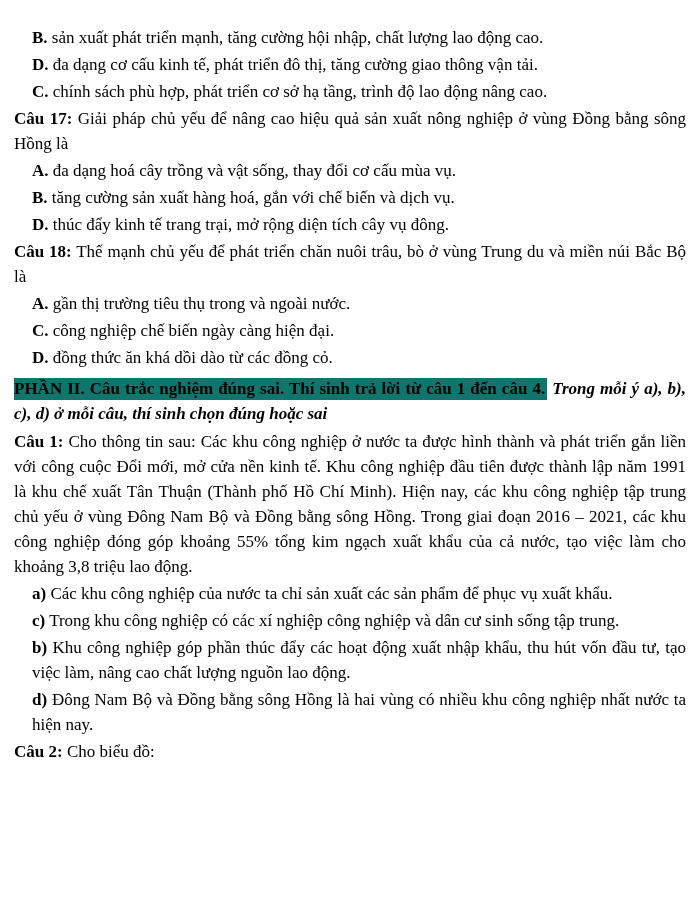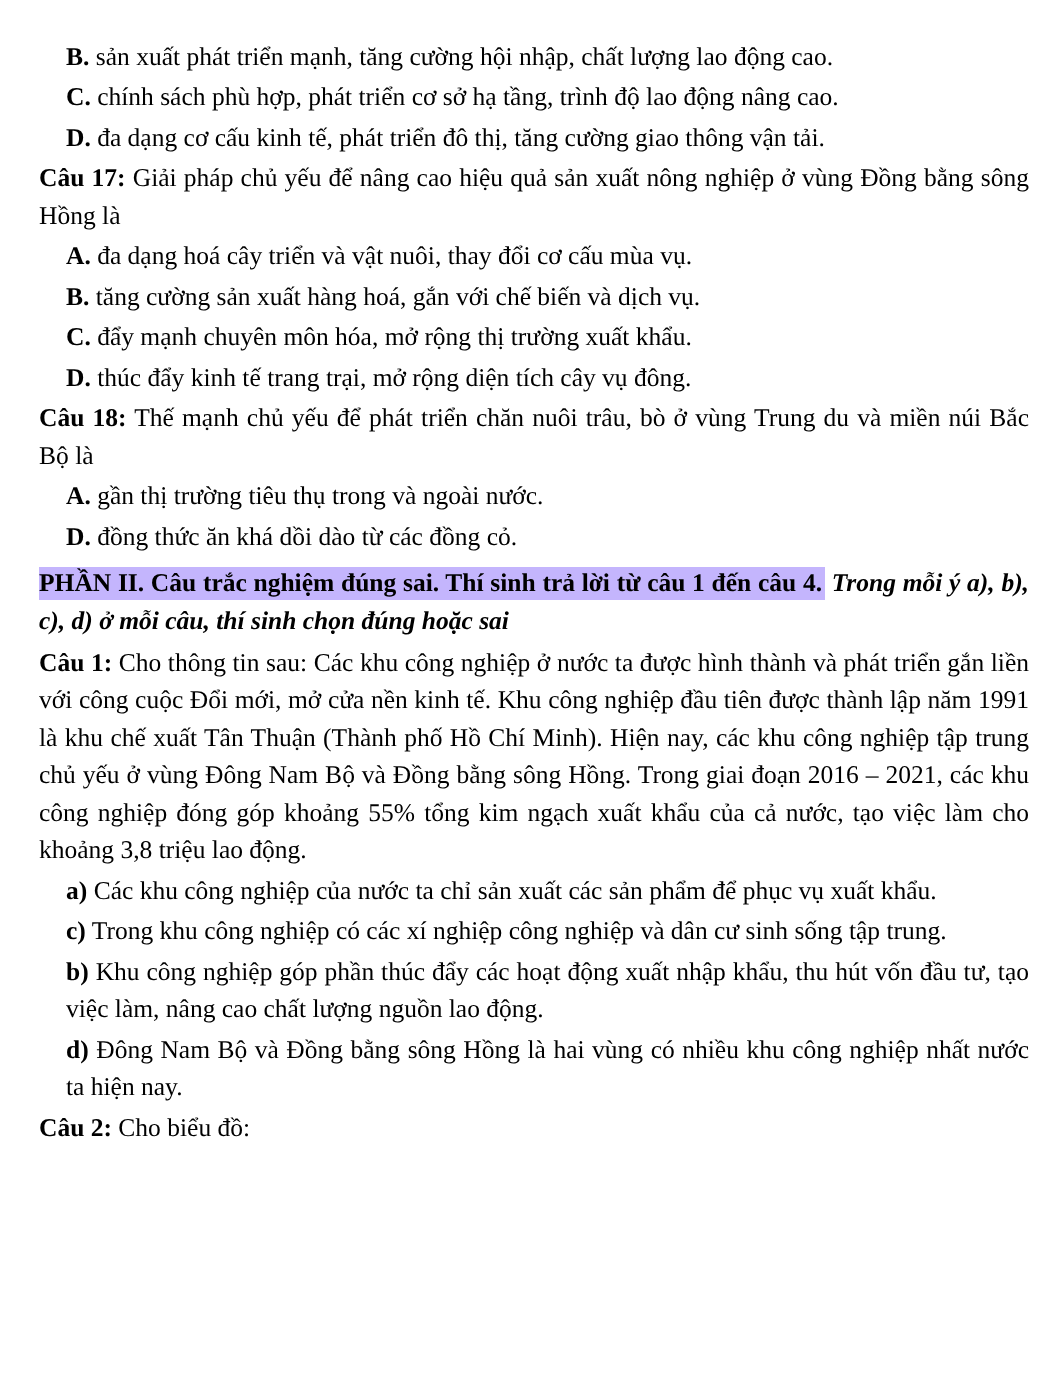--- a/index.html
+++ b/index.html
@@ -10,21 +10,20 @@
   body {
     width: 700px;
     height: 922px;
     overflow: hidden;
     font-family: "Liberation Serif", "DejaVu Serif", serif;
     font-size: 17px;
     color: #000000;
   }
   .doc {
     padding: 25px 14px 0 14px;
-    margin-left: 12px;
   }
   p {
     margin: 0 0 2px 0;
     line-height: 25px;
     text-align: justify;
   }
   p.q {
     margin-top: 1px;
   }
   .indent {
@@ -53,64 +52,64 @@
 </head>
 <body>
 
 <div class="doc">
 
   <p class="indent">
     <b class="lbl">B.</b>
     <span>sản xuất phát triển mạnh, tăng cường hội nhập, chất lượng lao động cao.</span>
   </p>
   <p class="indent">
+    <b class="lbl">D.</b>
+    <span>đa dạng cơ cấu kinh tế, phát triển đô thị, tăng cường giao thông vận tải.</span>
+  </p>
+  <p class="indent">
     <b class="lbl">C.</b>
     <span>chính sách phù hợp, phát triển cơ sở hạ tầng, trình độ lao động nâng cao.</span>
-  </p>
-  <p class="indent">
-    <b class="lbl">D.</b>
-    <span>đa dạng cơ cấu kinh tế, phát triển đô thị, tăng cường giao thông vận tải.</span>
   </p>
 
   <p class="q">
     <b class="lbl">Câu 17:</b>
     <span>Giải pháp chủ yếu để nâng cao hiệu quả sản xuất nông nghiệp ở vùng Đồng bằng sông Hồng là</span>
   </p>
   <p class="indent">
     <b class="lbl">A.</b>
-    <span>đa dạng hoá cây triển và vật nuôi, thay đổi cơ cấu mùa vụ.</span>
+    <span>đa dạng hoá cây trồng và vật sống, thay đổi cơ cấu mùa vụ.</span>
   </p>
   <p class="indent">
     <b class="lbl">B.</b>
     <span>tăng cường sản xuất hàng hoá, gắn với chế biến và dịch vụ.</span>
-  </p>
-  <p class="indent">
-    <b class="lbl">C.</b>
-    <span>đẩy mạnh chuyên môn hóa, mở rộng thị trường xuất khẩu.</span>
   </p>
   <p class="indent">
     <b class="lbl">D.</b>
     <span>thúc đẩy kinh tế trang trại, mở rộng diện tích cây vụ đông.</span>
   </p>
 
   <p class="q">
     <b class="lbl">Câu 18:</b>
     <span>Thế mạnh chủ yếu để phát triển chăn nuôi trâu, bò ở vùng Trung du và miền núi Bắc Bộ là</span>
   </p>
   <p class="indent">
     <b class="lbl">A.</b>
     <span>gần thị trường tiêu thụ trong và ngoài nước.</span>
   </p>
   <p class="indent">
+    <b class="lbl">C.</b>
+    <span>công nghiệp chế biến ngày càng hiện đại.</span>
+  </p>
+  <p class="indent">
     <b class="lbl">D.</b>
     <span>đồng thức ăn khá dồi dào từ các đồng cỏ.</span>
   </p>
 
   <p class="part2">
-    <span class="hl" style="background: #c4b5fd;">PHẦN II. Câu trắc nghiệm đúng sai. Thí sinh trả lời từ câu 1 đến câu 4.</span>
+    <span class="hl" style="background: #0f766e;">PHẦN II. Câu trắc nghiệm đúng sai. Thí sinh trả lời từ câu 1 đến câu 4.</span>
     <i>Trong mỗi ý a), b), c), d) ở mỗi  câu, thí sinh chọn đúng hoặc sai</i>
   </p>
 
   <p class="q">
     <b class="lbl">Câu 1:</b>
     <span>Cho thông tin sau: Các khu công nghiệp ở nước ta được hình thành và phát triển gắn liền với công cuộc Đổi mới, mở cửa nền  kinh tế. Khu công nghiệp đầu tiên được thành lập năm 1991 là khu chế xuất Tân Thuận (Thành phố Hồ Chí  Minh). Hiện nay, các khu công nghiệp tập trung chủ yếu ở vùng Đông Nam Bộ và Đồng bằng sông Hồng.  Trong giai đoạn 2016 – 2021, các khu công nghiệp đóng góp khoảng 55% tổng kim ngạch xuất khẩu của cả  nước, tạo việc làm cho khoảng 3,8 triệu lao động.</span>
   </p>
   <p class="indent">
     <b class="lbl">a)</b>
     <span>Các khu công nghiệp của nước ta chỉ sản xuất các sản phẩm để phục vụ xuất khẩu.</span>

